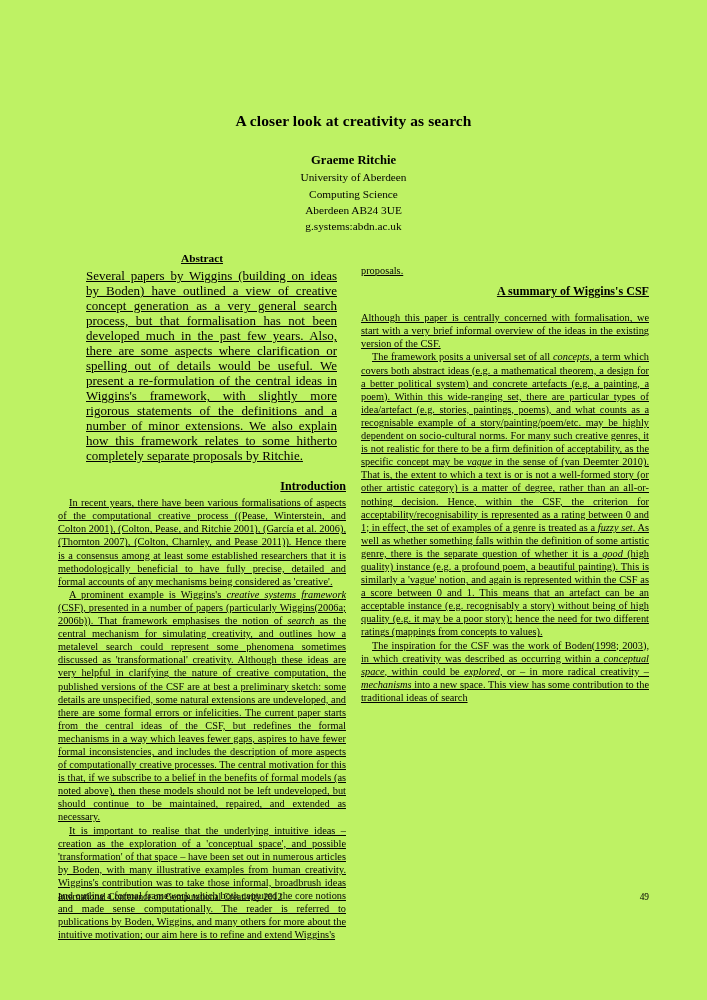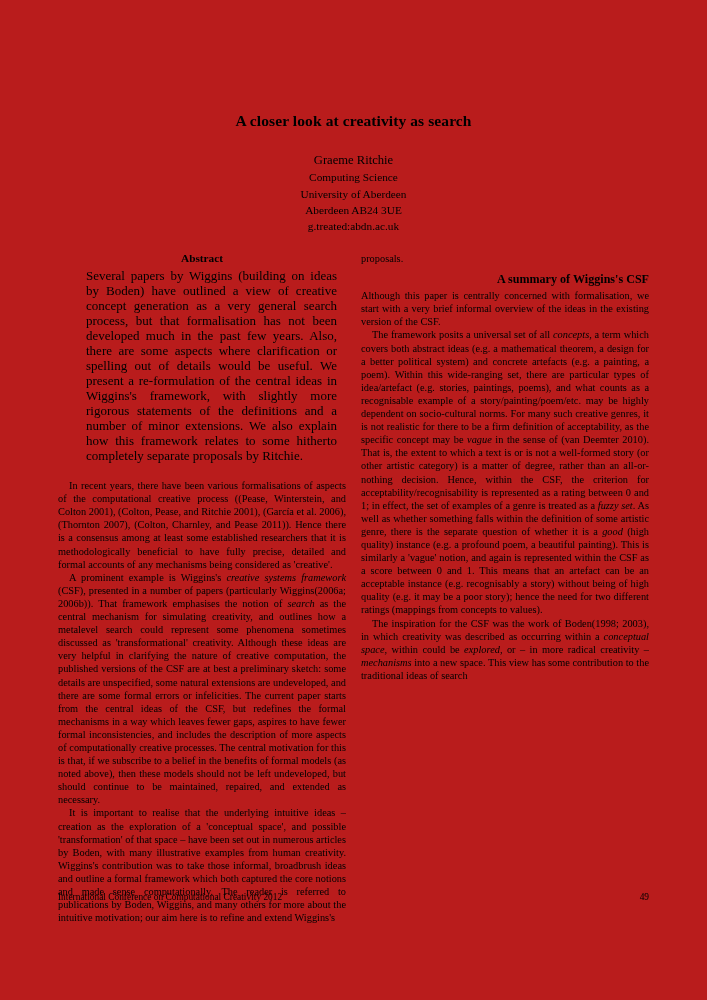--- a/index.html
+++ b/index.html
@@ -13,21 +13,21 @@
     font-family: "Liberation Serif", "DejaVu Serif", serif;
     color: #000000;
     position: relative;
     overflow: hidden;
   }
   .page {
     position: absolute;
     left: 0; top: 0;
     width: 707px;
     height: 1000px;
-    background: #b91c1c;
+    background: #bef264;
   }
   
   .title-block {
     position: absolute;
     left: 58px;
     top: 112px;
     width: 591px;
     text-align: center;
   }
   .paper-title {
@@ -36,21 +36,21 @@
     letter-spacing: 0.1px;
     line-height: 1.2;
     margin: 0;
   }
   .author-block {
     margin-top: 21px;
     line-height: 1.42;
   }
   .author-name {
     font-size: 12.6px;
-    font-weight: normal;
+    font-weight: bold;
     display: block;
   }
   .author-line {
     font-size: 11.3px;
     display: block;
   }
   
   .columns {
     position: absolute;
     left: 58px;
@@ -59,20 +59,21 @@
     height: 620px;
   }
   .col {
     position: absolute;
     top: 0;
     width: 288px;
     font-size: 10.35px;
     line-height: 13.1px;
     text-align: justify;
     text-justify: inter-word;
+    text-decoration: underline;
   }
   .col-left  { left: 0px; }
   .col-right { left: 303px; }
 
   .section-head {
     font-size: 12.1px;
     font-weight: bold;
     text-align: right;
     margin: 0 0 2px 0;
     line-height: 1.25;
@@ -86,21 +87,21 @@
   .abstract-body {
     margin: 0 9px 0 28px;
     font-size: 13px;
     line-height: 15px;
     text-align: justify;
   }
   p.body {
     margin: 0;
     text-indent: 11px;
   }
-  p.body.noindent { text-indent: 0; }
+  p.body.noindent { text-indent: 0; margin-top: 12px; }
   .sec-gap { height: 16px; }
   .sec-gap-sm { height: 7px; }
   i { font-style: italic; }
 
   
   .footer {
     position: absolute;
     left: 58px;
     top: 892px;
     width: 591px;
@@ -112,33 +113,34 @@
 </style>
 </head>
 <body>
 
 <div class="page">
 
   <div class="title-block">
     <h1 class="paper-title">A closer look at creativity as search</h1>
     <div class="author-block">
       <span class="author-name">Graeme Ritchie</span>
+      <span class="author-line">University of Aberdeen</span>
       <span class="author-line">Computing Science</span>
-      <span class="author-line">University of Aberdeen</span>
       <span class="author-line">Aberdeen AB24 3UE</span>
-      <span class="author-line">g.treated:abdn.ac.uk</span>
+      <span class="author-line">g.systems:abdn.ac.uk</span>
     </div>
   </div>
 
   <div class="columns">
 
     <div class="col col-left">
       <div class="abstract-head">Abstract</div>
       <div class="abstract-body">Several papers by Wiggins (building on ideas by Boden) have outlined a view of creative concept generation as a very general search process, but that formalisation has not been developed much in the past few years. Also, there are some aspects where clarification or spelling out of details would be useful. We present a re-formulation of the central ideas in Wiggins's framework, with slightly more rigorous statements of the definitions and a number of minor extensions. We also explain how this framework relates to some hitherto completely separate proposals by Ritchie.</div>
       <div class="sec-gap"></div>
+      <h2 class="section-head">Introduction</h2>
       <div>
           <p class="body"><span>In recent years, there have been various formalisations of aspects of the computational creative process ((Pease, Winterstein, and Colton 2001), (Colton, Pease, and Ritchie 2001), (García et al. 2006), (Thornton 2007), (Colton, Charnley, and Pease 2011)). Hence there is a consensus among at least some established researchers that it is methodologically beneficial to have fully precise, detailed and formal accounts of any mechanisms being considered as 'creative'.</span></p>
           <p class="body"><span>A prominent example is Wiggins's </span><i>creative systems framework</i><span> (CSF), presented in a number of papers (particularly Wiggins(2006a; 2006b)). That framework emphasises the notion of </span><i>search</i><span> as the central mechanism for simulating creativity, and outlines how a metalevel search could represent some phenomena sometimes discussed as 'transformational' creativity. Although these ideas are very helpful in clarifying the nature of creative computation, the published versions of the CSF are at best a preliminary sketch: some details are unspecified, some natural extensions are undeveloped, and there are some formal errors or infelicities. The current paper starts from the central ideas of the CSF, but redefines the formal mechanisms in a way which leaves fewer gaps, aspires to have fewer formal inconsistencies, and includes the description of more aspects of computationally creative processes. The central motivation for this is that, if we subscribe to a belief in the benefits of formal models (as noted above), then these models should not be left undeveloped, but should continue to be maintained, repaired, and extended as necessary.</span></p>
           <p class="body">It is important to realise that the underlying intuitive ideas – creation as the exploration of a 'conceptual space', and possible 'transformation' of that space – have been set out in numerous articles by Boden, with many illustrative examples from human creativity. Wiggins's contribution was to take those informal, broadbrush ideas and outline a formal framework which both captured the core notions and made sense computationally. The reader is referred to publications by Boden, Wiggins, and many others for more about the intuitive motivation; our aim here is to refine and extend Wiggins's</p>
         </div>
     </div>
 
     <div class="col col-right">
       <div>
           <p class="body noindent">proposals.</p>

